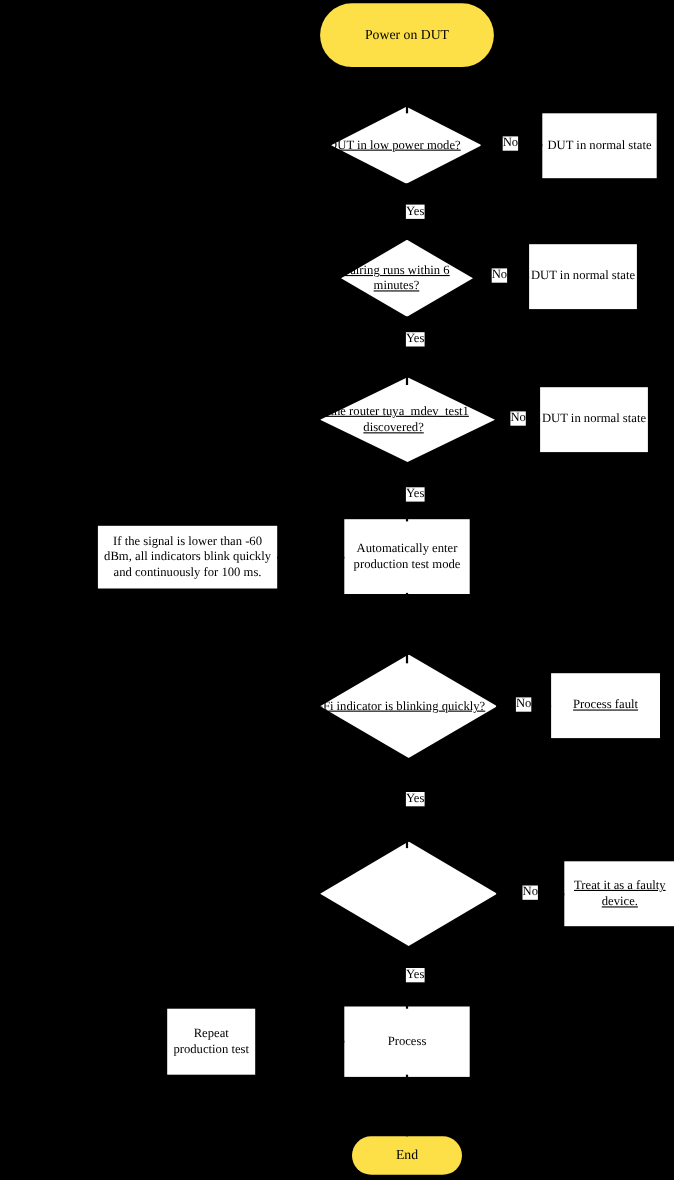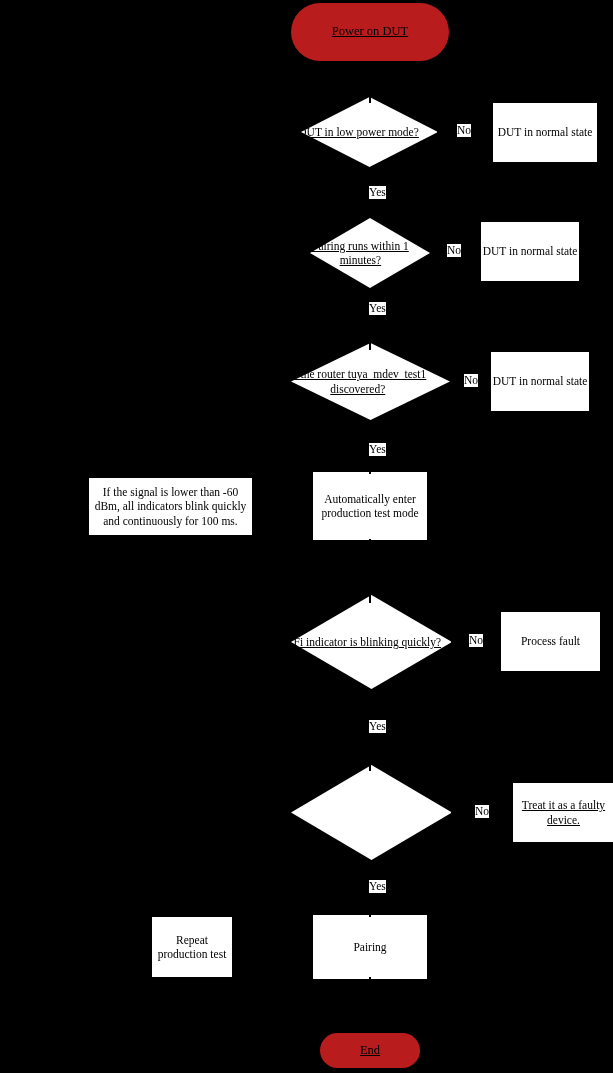--- a/index.html
+++ b/index.html
@@ -26,23 +26,22 @@
     box-sizing: border-box;
     color: #000000;
     display: flex;
     align-items: center;
     justify-content: center;
     text-align: center;
     line-height: 1.22;
   }
   
   .terminal {
-    background: #b91c1c;
+    background: #fde047;
     border-radius: 999px;
-    text-decoration: underline;
   }
   
   .process {
     background: #ffffff;
   }
   
   .decision {
     background: transparent;
   }
   .decision .diamond-shape {
@@ -110,21 +109,21 @@
   </div>
   <div class="edge-label" style="left:457px; top:124px; font-size:11.5px;">No</div>
   <div class="edge-label" style="left:369px; top:186px; font-size:11.5px;">Yes</div>
 
   <div class="node process" style="left:493px; top:103px; width:104px; height:59px; font-size:11.5px;">
     <span>DUT in normal state</span>
   </div>
 
   <div class="node decision" style="left:310px; top:218px; width:120px; height:70px; font-size:11.5px;">
     <div class="diamond-shape"></div>
-    <div class="decision-text">Pairing runs within 1 minutes?</div>
+    <div class="decision-text">Pairing runs within 6 minutes?</div>
   </div>
   <div class="edge-label" style="left:447px; top:244px; font-size:11.5px;">No</div>
   <div class="edge-label" style="left:369px; top:302px; font-size:11.5px;">Yes</div>
 
   <div class="node process" style="left:481px; top:222px; width:98px; height:59px; font-size:11.5px;">
     <span>DUT in normal state</span>
   </div>
 
   <div class="node decision" style="left:291px; top:343px; width:159px; height:77px; font-size:11.5px;">
     <div class="diamond-shape"></div>
@@ -145,39 +144,39 @@
     <span>Automatically enter production test mode</span>
   </div>
 
   <div class="node decision" style="left:291px; top:595px; width:161px; height:94px; font-size:11.5px;">
     <div class="diamond-shape"></div>
     <div class="decision-text">Wi-Fi indicator is blinking quickly?</div>
   </div>
   <div class="edge-label" style="left:469px; top:634px; font-size:11.5px;">No</div>
   <div class="edge-label" style="left:369px; top:720px; font-size:11.5px;">Yes</div>
 
-  <div class="node process" style="left:501px; top:612px; width:99px; height:59px; font-size:11.5px;">
+  <div class="node process" style="left:501px; top:612px; width:99px; height:59px; font-size:11.5px;text-decoration:underline;">
     <span>Process fault</span>
   </div>
 
   <div class="node decision" style="left:291px; top:765px; width:161px; height:95px; font-size:11.5px;">
     <div class="diamond-shape"></div>
   </div>
   <div class="edge-label" style="left:475px; top:805px; font-size:11.5px;">No</div>
   <div class="edge-label" style="left:369px; top:880px; font-size:11.5px;">Yes</div>
 
   <div class="node process" style="left:513px; top:783px; width:101px; height:59px; font-size:11.5px; padding:17px 5px;text-decoration:underline;">
     <span>Treat it as a faulty device.</span>
   </div>
 
   <div class="node process" style="left:152px; top:917px; width:80px; height:60px; font-size:11.5px; padding:0 4px;">
     <span>Repeat production test</span>
   </div>
 
   <div class="node process" style="left:313px; top:915px; width:114px; height:64px; font-size:11.5px;">
-    <span>Pairing</span>
+    <span>Process</span>
   </div>
 
   <div class="node terminal" style="left:320px; top:1033px; width:100px; height:35px; font-size:12.5px;">
     <span>End</span>
   </div>
 
 </div>
 
 </body></html>

